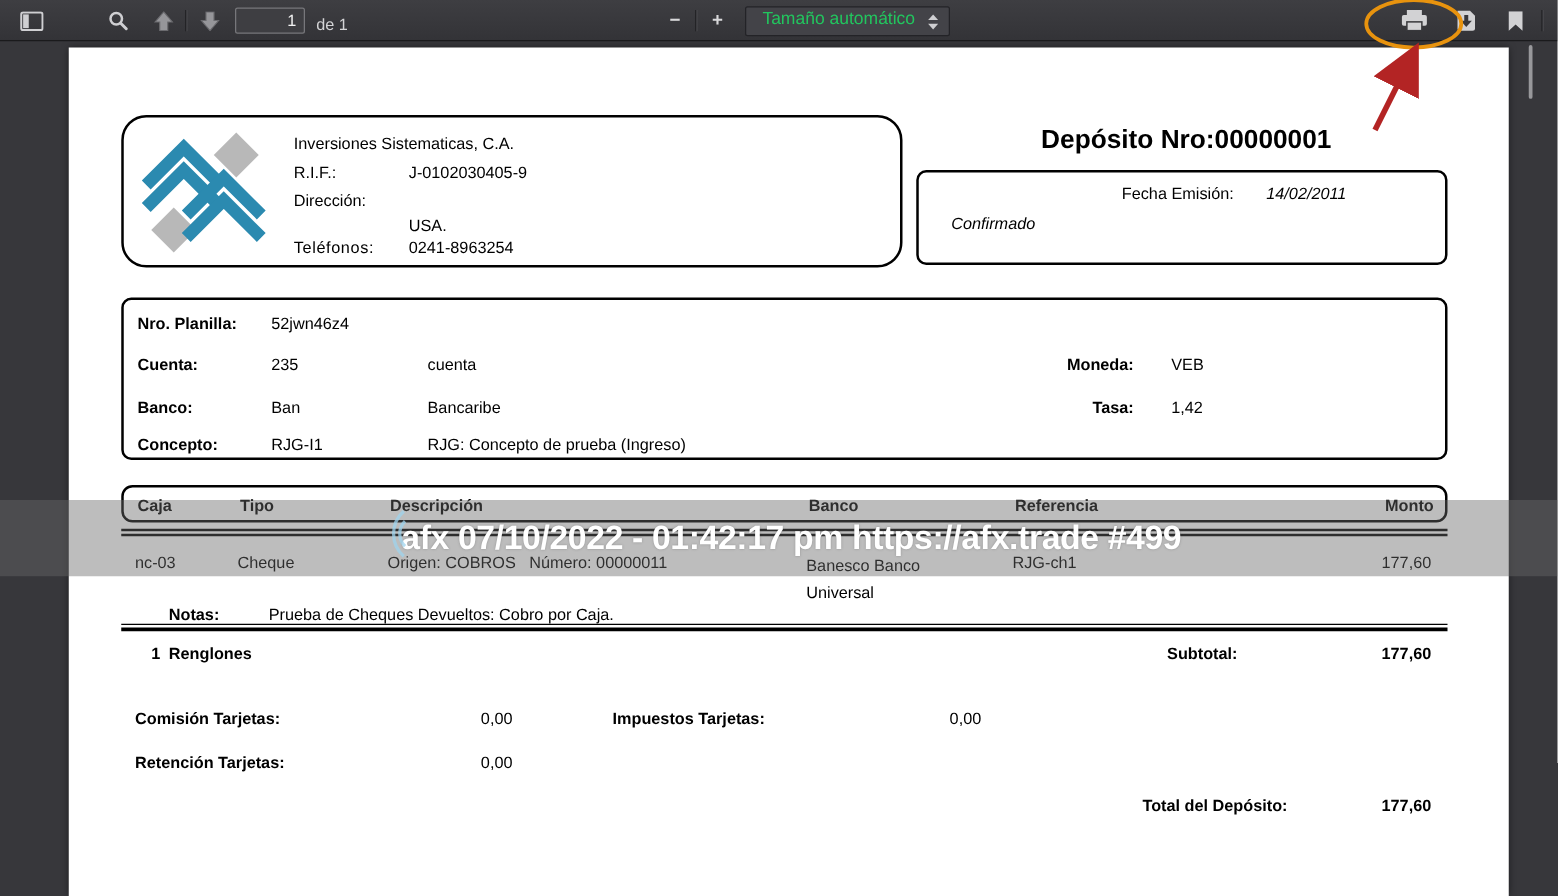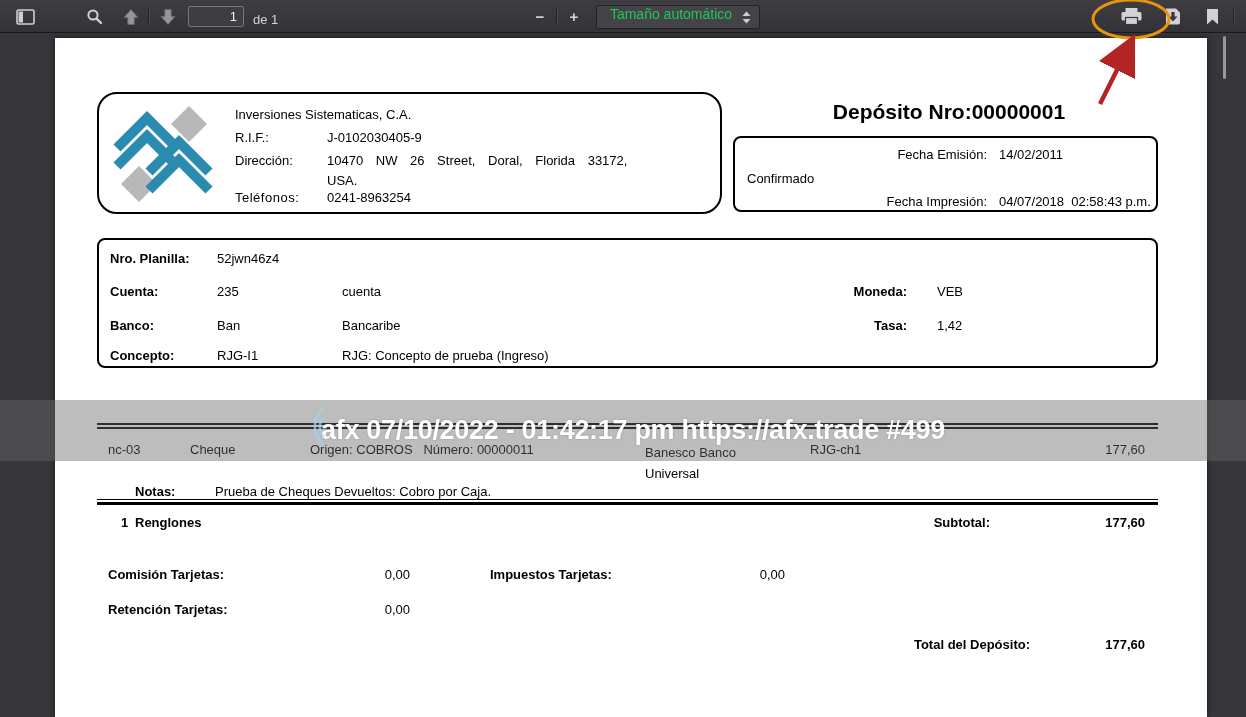--- a/index.html
+++ b/index.html
@@ -42,21 +42,21 @@
   .pre { white-space:pre; }
   .rbox { position:absolute; border:2px solid #000; border-radius:20px; }
 
   
   .company-line { position:absolute; left:136px; }
   .company-val  { position:absolute; left:228px; }
 
   
   .inforow { position:absolute; left:0; width:100%; display:flex; }
   .inforow .lab { width:252px; text-align:right; }
-  .inforow .val { margin-left:12px; }
+  .inforow .val { margin-left:26px;font-style:italic; }
 
   
   .pl-lab { position:absolute; left:11px; font-weight:bold; }
   .pl-v1 { position:absolute; left:118px; }
   .pl-v2 { position:absolute; left:243px; }
   .pl-rlab { position:absolute; left:700px; width:108px; text-align:right; font-weight:bold; }
   .pl-rval { position:absolute; left:838px; }
 
   
   .th { position:absolute; top:7px; font-weight:bold; }
@@ -185,43 +185,38 @@
         <polyline points="4,44 34,14 64,44" fill="none" stroke="#2b8ab0" stroke-width="10"></polyline>
         <polyline points="4,62 34,32 64,62" fill="none" stroke="#2b8ab0" stroke-width="10"></polyline>
         <polyline points="36,68 66,38 96,68" fill="none" stroke="#2b8ab0" stroke-width="10"></polyline>
         <polyline points="36,86 66,56 96,86" fill="none" stroke="#2b8ab0" stroke-width="10"></polyline>
       </svg>
     </span>
     <span class="company-line" style="top:13px;">Inversiones Sistematicas, C.A.</span>
     <span class="company-line" style="top:36px;">R.I.F.:</span>
     <span class="company-val" style="top:36px;">J-0102030405-9</span>
     <span class="company-line" style="top:59px;">Dirección:</span>
-    <span class="company-val" style="top:59px;width:385px;word-spacing:9px;">10470 NW 26 Street, Doral, Florida 33172,</span>
     <span class="company-val" style="top:79px;">USA.</span>
     <span class="company-line" style="top:96px;letter-spacing:0.5px;">Teléfonos:</span>
     <span class="company-val" style="top:96px;">0241-8963254</span>
   </div>
 
   <div class="abs" style="left:680px;top:62px;width:428px;display:flex;justify-content:center;gap:0;font-size:21px;font-weight:bold;">
     <span>Depósito Nro:</span>
     <span>00000001</span>
   </div>
 
   <div class="rbox" style="left:678px;top:98px;width:425px;height:76px;border-radius:8px;">
     <div class="inforow" style="top:9px;">
       <span class="lab">Fecha Emisión:</span>
       <span class="val">14/02/2011</span>
     </div>
     <div class="inforow" style="top:33px;">
       <span class="val">Confirmado</span>
     </div>
-    <div class="inforow" style="top:56px;">
-      <span class="lab">Fecha Impresión:</span>
-      <span class="val pre">04/07/2018  02:58:43 p.m.</span>
-    </div>
   </div>
 
   <div class="rbox" style="left:42px;top:200px;width:1061px;height:130px;border-radius:8px;">
     <span class="pl-lab" style="top:11px;">Nro. Planilla:</span>
     <span class="pl-v1" style="top:11px;">52jwn46z4</span>
 
     <span class="pl-lab" style="top:44px;">Cuenta:</span>
     <span class="pl-v1" style="top:44px;">235</span>
     <span class="pl-v2" style="top:44px;">cuenta</span>
     <span class="pl-rlab" style="top:44px;">Moneda:</span>
@@ -231,20 +226,28 @@
     <span class="pl-v1" style="top:78px;">Ban</span>
     <span class="pl-v2" style="top:78px;">Bancaribe</span>
     <span class="pl-rlab" style="top:78px;">Tasa:</span>
     <span class="pl-rval" style="top:78px;">1,42</span>
 
     <span class="pl-lab" style="top:108px;">Concepto:</span>
     <span class="pl-v1" style="top:108px;">RJG-I1</span>
     <span class="pl-v2" style="top:108px;">RJG: Concepto de prueba (Ingreso)</span>
   </div>
 
+  <div class="rbox" style="left:42px;top:350px;width:1061px;height:30px;border-radius:9px;">
+    <span class="th" style="left:11px;">Caja</span>
+    <span class="th" style="left:93px;">Tipo</span>
+    <span class="th" style="left:213px;">Descripción</span>
+    <span class="th" style="left:548px;">Banco</span>
+    <span class="th" style="left:713px;">Referencia</span>
+    <span class="th" style="left:958px;width:90px;text-align:right;">Monto</span>
+  </div>
   <div class="hline" style="left:42px;top:385px;width:1061px;height:2px;"></div>
   <div class="hline" style="left:42px;top:389px;width:1061px;height:2px;"></div>
 
   <div>
     <span class="abs" style="left:53px;top:404px;">nc-03</span>
     <span class="abs" style="left:135px;top:404px;">Cheque</span>
     <span class="abs pre" style="left:255px;top:404px;">Origen: COBROS   Número: 00000011</span>
     <span class="abs" style="left:590px;top:404px;width:122px;line-height:21px;">Banesco Banco Universal</span>
     <span class="abs" style="left:755px;top:404px;">RJG-ch1</span>
     <span class="abs" style="left:1000px;top:404px;width:90px;text-align:right;">177,60</span>

